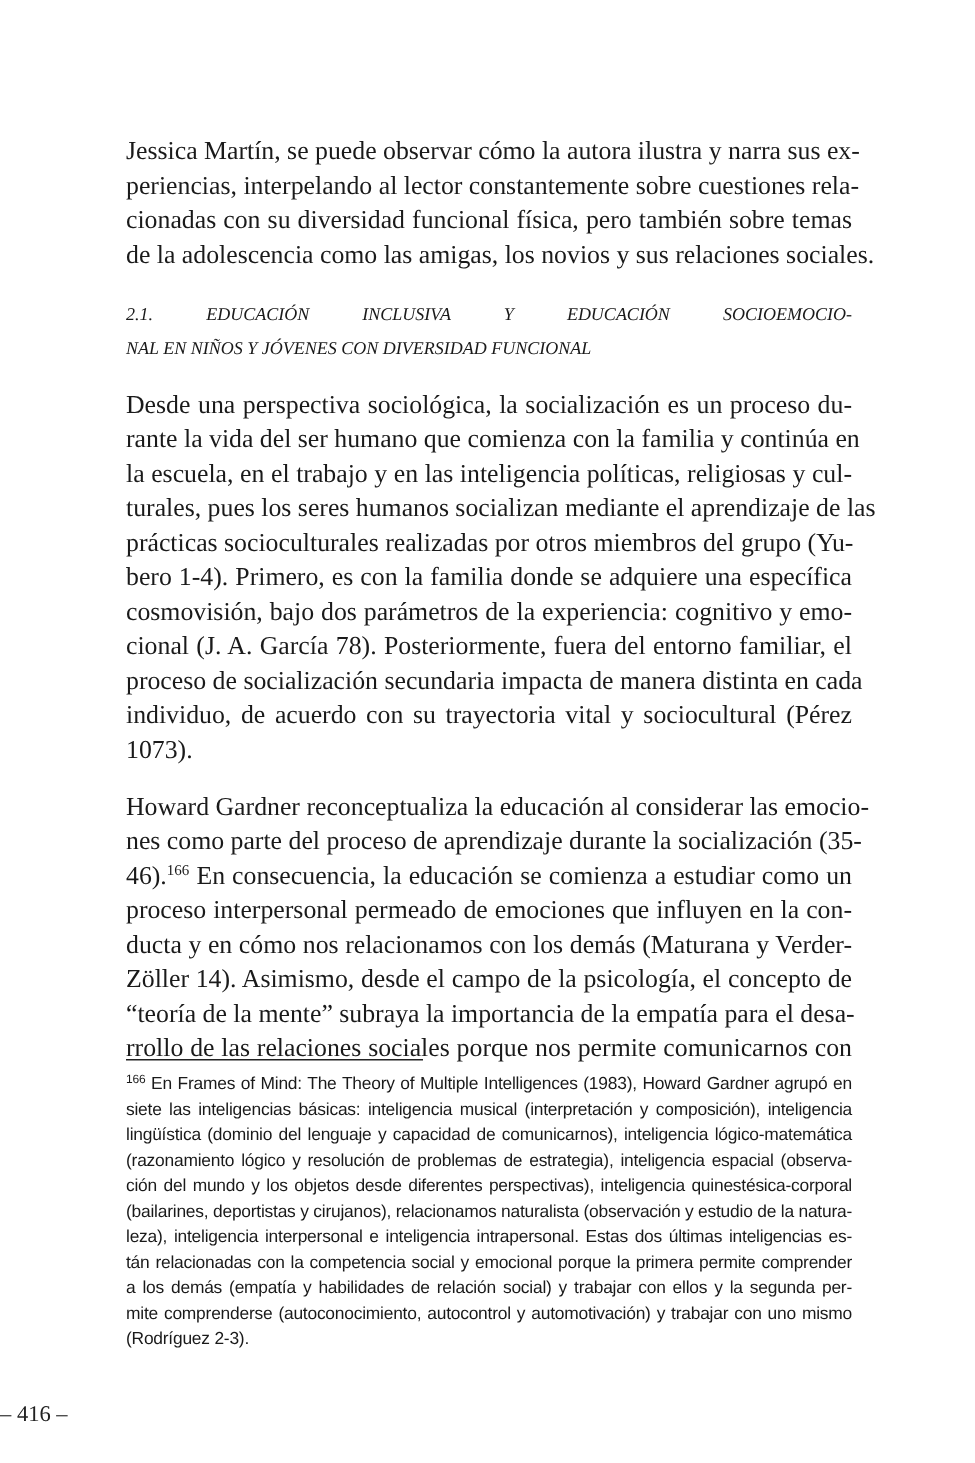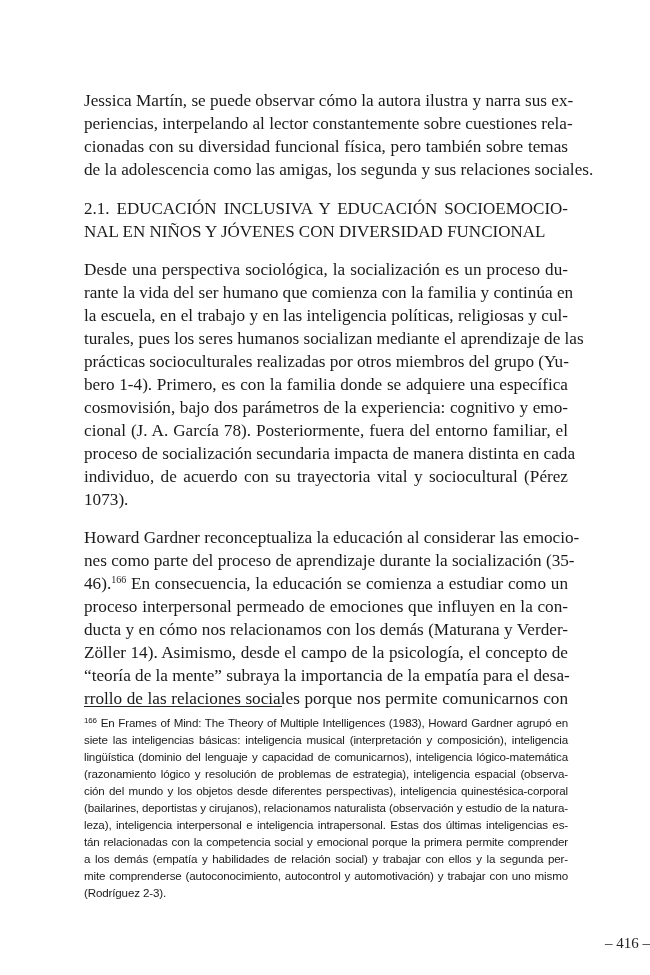--- a/index.html
+++ b/index.html
@@ -4,45 +4,45 @@
 <style>
   html, body { margin: 0; padding: 0; background: #ffffff; }
   body { width: 650px; height: 975px; position: relative; overflow: hidden; color: #1a1a1a; }
   .page { position: absolute; left: 0; top: 4px; width: 650px; height: 975px; }
   .ln {
     position: absolute; left: 84px; width: 484px;
     font-family: "Liberation Serif", serif; font-size: 17.2px; line-height: 22px;
     white-space: nowrap; text-align: justify; text-align-last: justify;
   }
   .ln.last { text-align-last: left; }
-  .h { font-size: 17px; letter-spacing: 0; }
+  .h { font-size: 12px; letter-spacing: 0; font-style: italic; }
   .fn {
     position: absolute; left: 84px; width: 484px;
     font-family: "Liberation Sans", sans-serif; font-size: 11.6px; line-height: 17px;
     white-space: nowrap; text-align: justify; text-align-last: justify; letter-spacing: -0.15px;
   }
   .fn.last { text-align-last: left; }
   sup { font-size: 10px; line-height: 0; vertical-align: 6px; }
   .fn sup { font-size: 8px; vertical-align: 4px; }
   .rule { position: absolute; left: 84px; top: 702px; width: 198px; height: 1px; background: #222; }
   .pagenum {
-    position: absolute; left: 0; width: 650px; top: 931px; text-align: right;
+    position: absolute; left: 0; width: 650px; top: 931px; text-align: left;
     font-family: "Liberation Serif", serif; font-size: 15px; color: #222;
   }
 </style>
 </head>
 <body>
 
 <div class="page">
 
   <div>
     <div class="ln" style="top:86px">Jessica Martín, se puede observar cómo la autora ilustra y narra sus ex-</div>
     <div class="ln" style="top:109px">periencias, interpelando al lector constantemente sobre cuestiones rela-</div>
     <div class="ln" style="top:132px">cionadas con su diversidad funcional física, pero también sobre temas</div>
-    <div class="ln last" style="top:155px">de la adolescencia como las amigas, los segunda y sus relaciones sociales.</div>
+    <div class="ln last" style="top:155px">de la adolescencia como las amigas, los novios y sus relaciones sociales.</div>
   </div>
 
   <div>
     <div class="ln h" style="top:194px">2.1. EDUCACIÓN INCLUSIVA Y EDUCACIÓN SOCIOEMOCIO-</div>
     <div class="ln h last" style="top:217px">NAL EN NIÑOS Y JÓVENES CON DIVERSIDAD FUNCIONAL</div>
   </div>
 
   <div>
     <div class="ln" style="top:255px">Desde una perspectiva sociológica, la socialización es un proceso du-</div>
     <div class="ln" style="top:278px">rante la vida del ser humano que comienza con la familia y continúa en</div>

